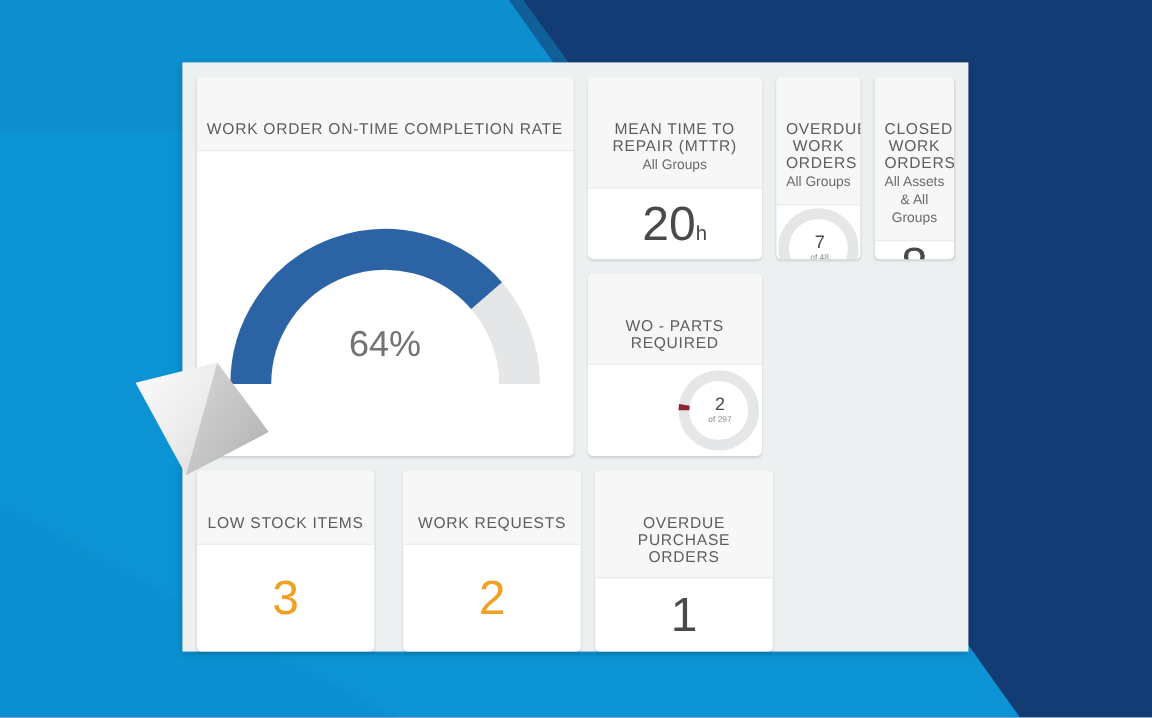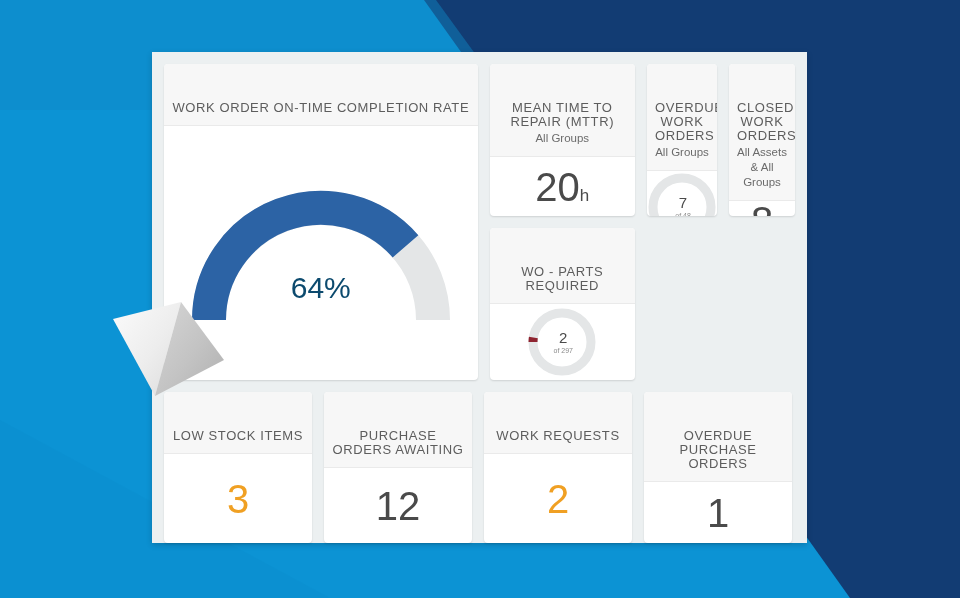--- a/index.html
+++ b/index.html
@@ -98,21 +98,21 @@
     vertical-align: baseline;
   }
 
   
   .gauge-label {
     position: absolute;
     left: 0; right: 0;
     top: 54%;
     text-align: center;
     font-size: 30px;
-    color: #0c4a6e;
+    color: #737373;
   }
 
   
   .donut-wrap { position: relative; width: 72px; height: 72px; }
   .donut-center {
     position: absolute;
     left: 0; right: 0; top: 0; bottom: 0;
     display: flex;
     flex-direction: column;
     align-items: center;
@@ -191,21 +191,21 @@
           </div>
           <div class="card-body">
             <div>
               <span class="big-value">20</span><span class="unit">h</span>
             </div>
           </div>
         </div>
 
         <div class="vgap"></div>
 
-        <div class="card" style="height:152px;">
+        <div class="card" style="height:152px;align-items:flex-end;">
           <div class="card-head">
             <div class="card-title">WO - PARTS REQUIRED</div>
           </div>
           <div class="card-body">
             <div class="donut-wrap">
               <svg viewBox="0 0 72 72" style="width:72px;height:72px;">
                 <circle cx="36" cy="36" r="29" fill="none" stroke="#E4E6E7" stroke-width="9"></circle>
                 <circle cx="36" cy="36" r="29" fill="none" stroke="#8E2430" stroke-width="9" stroke-dasharray="4.5 178" stroke-dashoffset="46" transform="rotate(-90 36 36)"></circle>
               </svg>
               <div class="donut-center">
@@ -262,28 +262,20 @@
         <div class="card-head">
           <div class="card-title">LOW STOCK ITEMS</div>
         </div>
         <div class="card-body">
           <span class="big-value accent">3</span>
         </div>
       </div>
 
       <div class="gap"></div>
 
-      <div class="card" style="width:148px;">
-        <div class="card-head">
-          <div class="card-title">PURCHASE ORDERS AWAITING</div>
-        </div>
-        <div class="card-body">
-          <span class="big-value">12</span>
-        </div>
-      </div>
 
       <div class="gap"></div>
 
       <div class="card" style="width:148px;">
         <div class="card-head">
           <div class="card-title">WORK REQUESTS</div>
         </div>
         <div class="card-body">
           <span class="big-value accent">2</span>
         </div>

